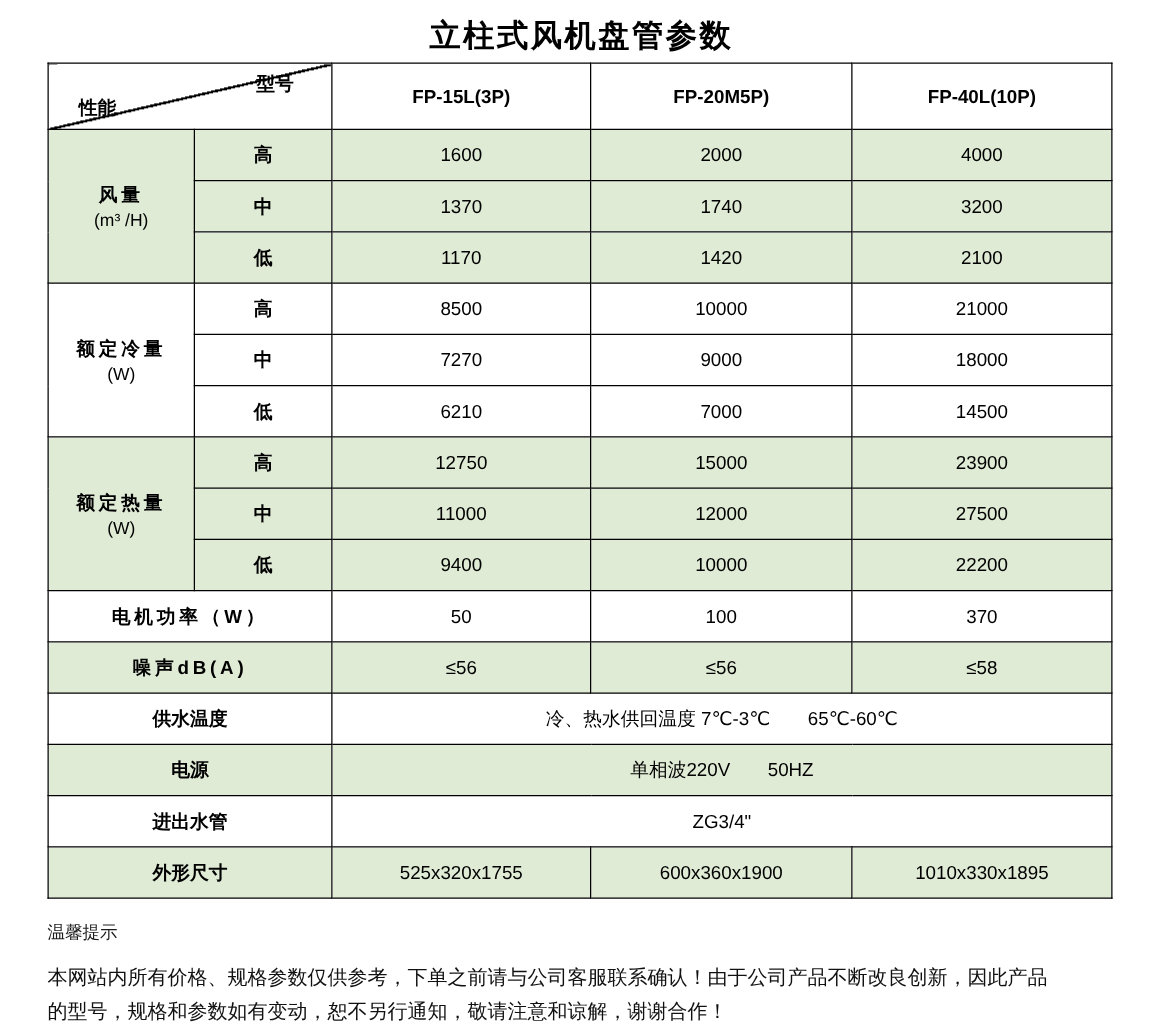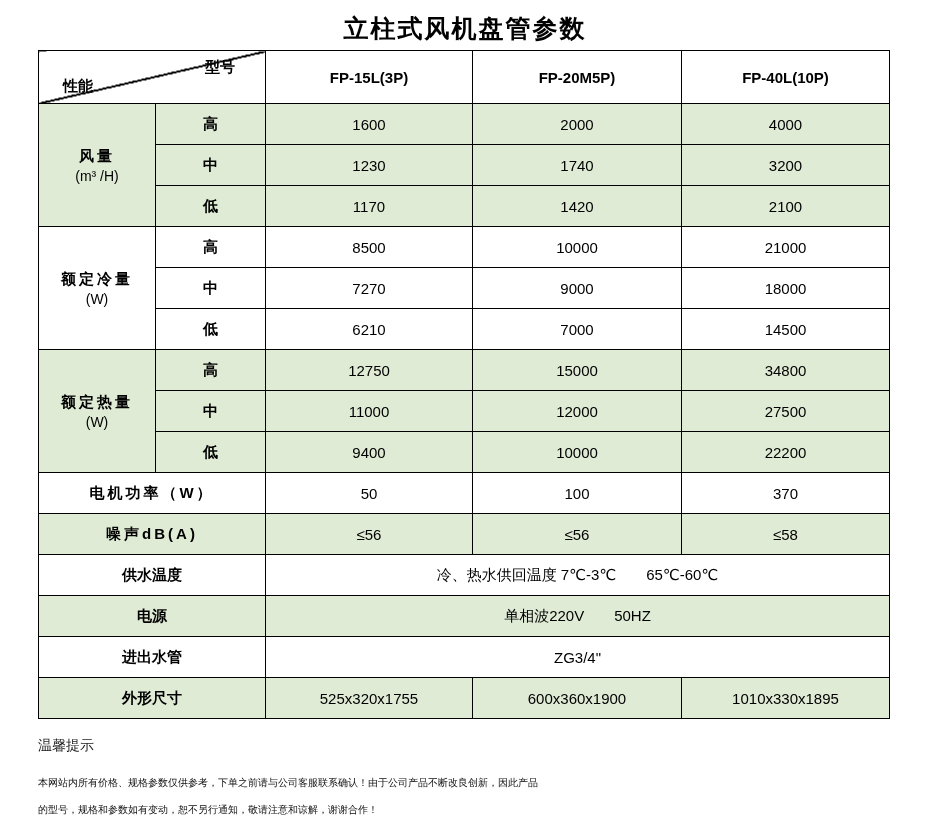--- a/index.html
+++ b/index.html
@@ -38,21 +38,21 @@
     position: relative;
     background: linear-gradient(to bottom right,
       transparent calc(50% - 1px), #000 calc(50% - 1px),
       #000 calc(50% + 1px), transparent calc(50% + 1px));
   }
   .corner-model { position: absolute; top: 7px; right: 30px; font-weight: bold; font-size: 15px; }
   .corner-perf  { position: absolute; bottom: 7px; left: 24px; font-weight: bold; font-size: 15px; }
 
   .footer { margin: 18px 38px 0 38px; }
   .footer-heading { font-size: 14px; font-weight: normal; margin: 0 0 14px 0; color: #1a1a1a; }
-  .footer-line { font-size: 10px; line-height: 27px; margin: 0; color: #111; }
+  .footer-line { font-size: 16px; line-height: 27px; margin: 0; color: #111; }
 </style>
 </head>
 <body>
 
 <div class="page">
 
   <h1 class="title">立柱式风机盘管参数</h1>
 
   <table class="spec">
     <colgroup>
@@ -79,21 +79,21 @@
         <div class="sp">风量</div>
         <div class="unit">(m³ /H)</div>
       </td>
       <td class="bold">高</td>
       <td class="val">1600</td>
       <td class="val">2000</td>
       <td class="val">4000</td>
     </tr>
     <tr class="r green">
       <td class="bold">中</td>
-      <td class="val">1230</td>
+      <td class="val">1370</td>
       <td class="val">1740</td>
       <td class="val">3200</td>
     </tr>
     <tr class="r green">
       <td class="bold">低</td>
       <td class="val">1170</td>
       <td class="val">1420</td>
       <td class="val">2100</td>
     </tr>
 
@@ -121,21 +121,21 @@
     </tr>
 
     <tr class="r green">
       <td rowspan="3" class="bold">
         <div class="sp">额定热量</div>
         <div class="unit">(W)</div>
       </td>
       <td class="bold">高</td>
       <td class="val">12750</td>
       <td class="val">15000</td>
-      <td class="val">34800</td>
+      <td class="val">23900</td>
     </tr>
     <tr class="r green">
       <td class="bold">中</td>
       <td class="val">11000</td>
       <td class="val">12000</td>
       <td class="val">27500</td>
     </tr>
     <tr class="r green">
       <td class="bold">低</td>
       <td class="val">9400</td>

